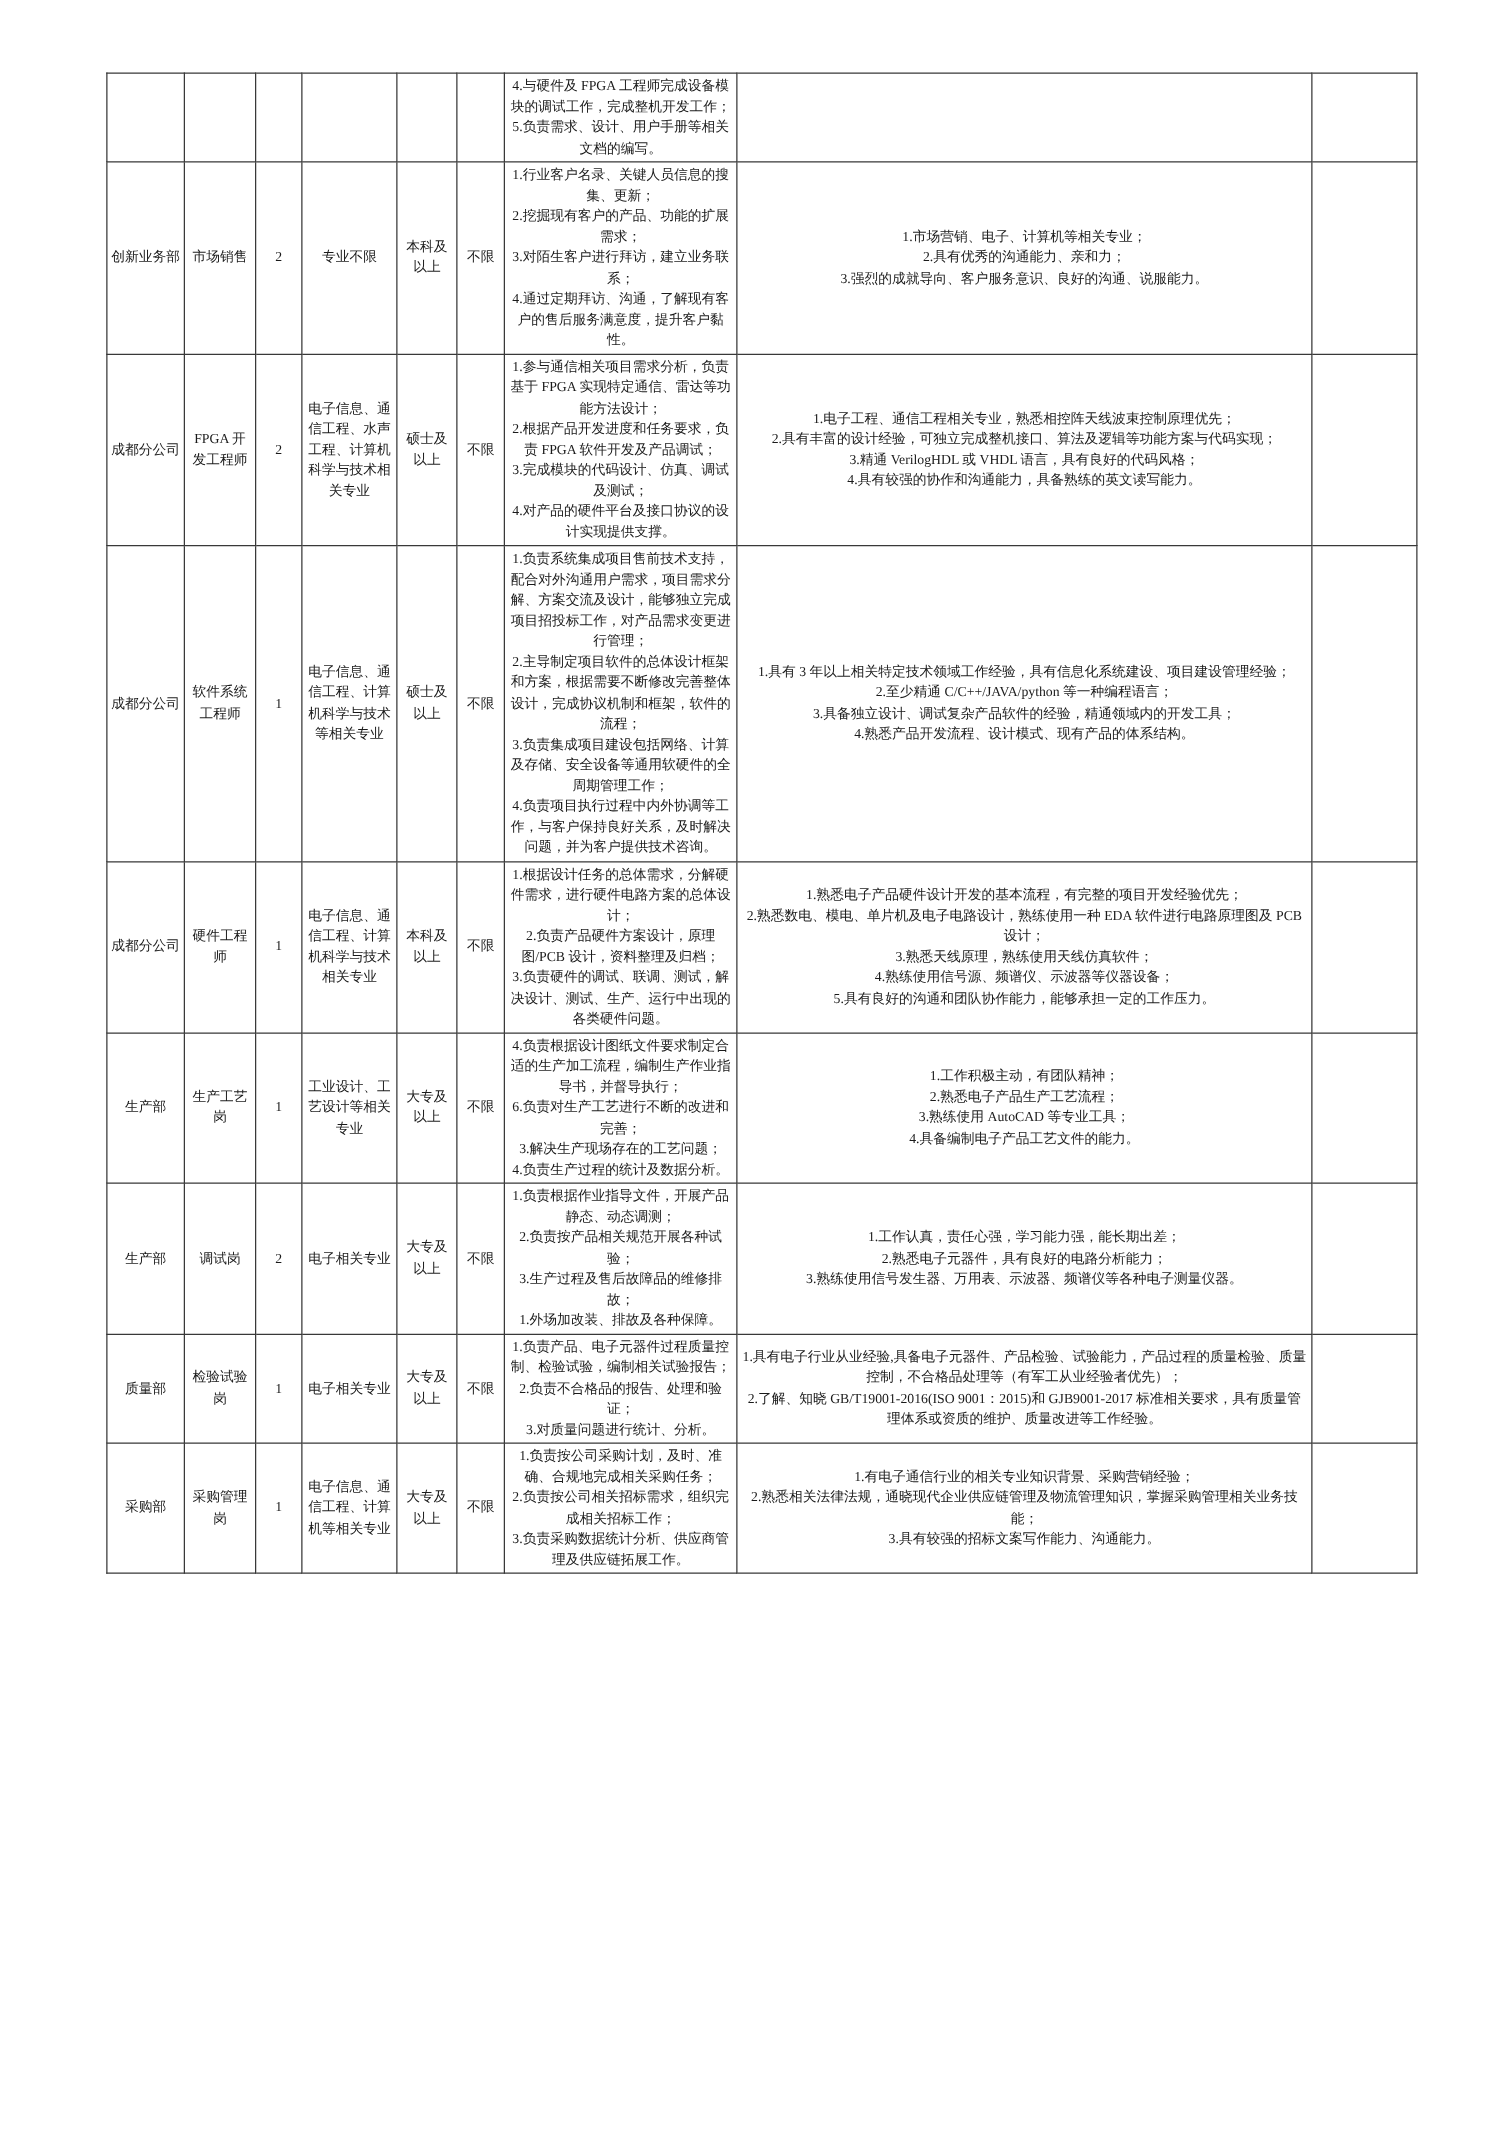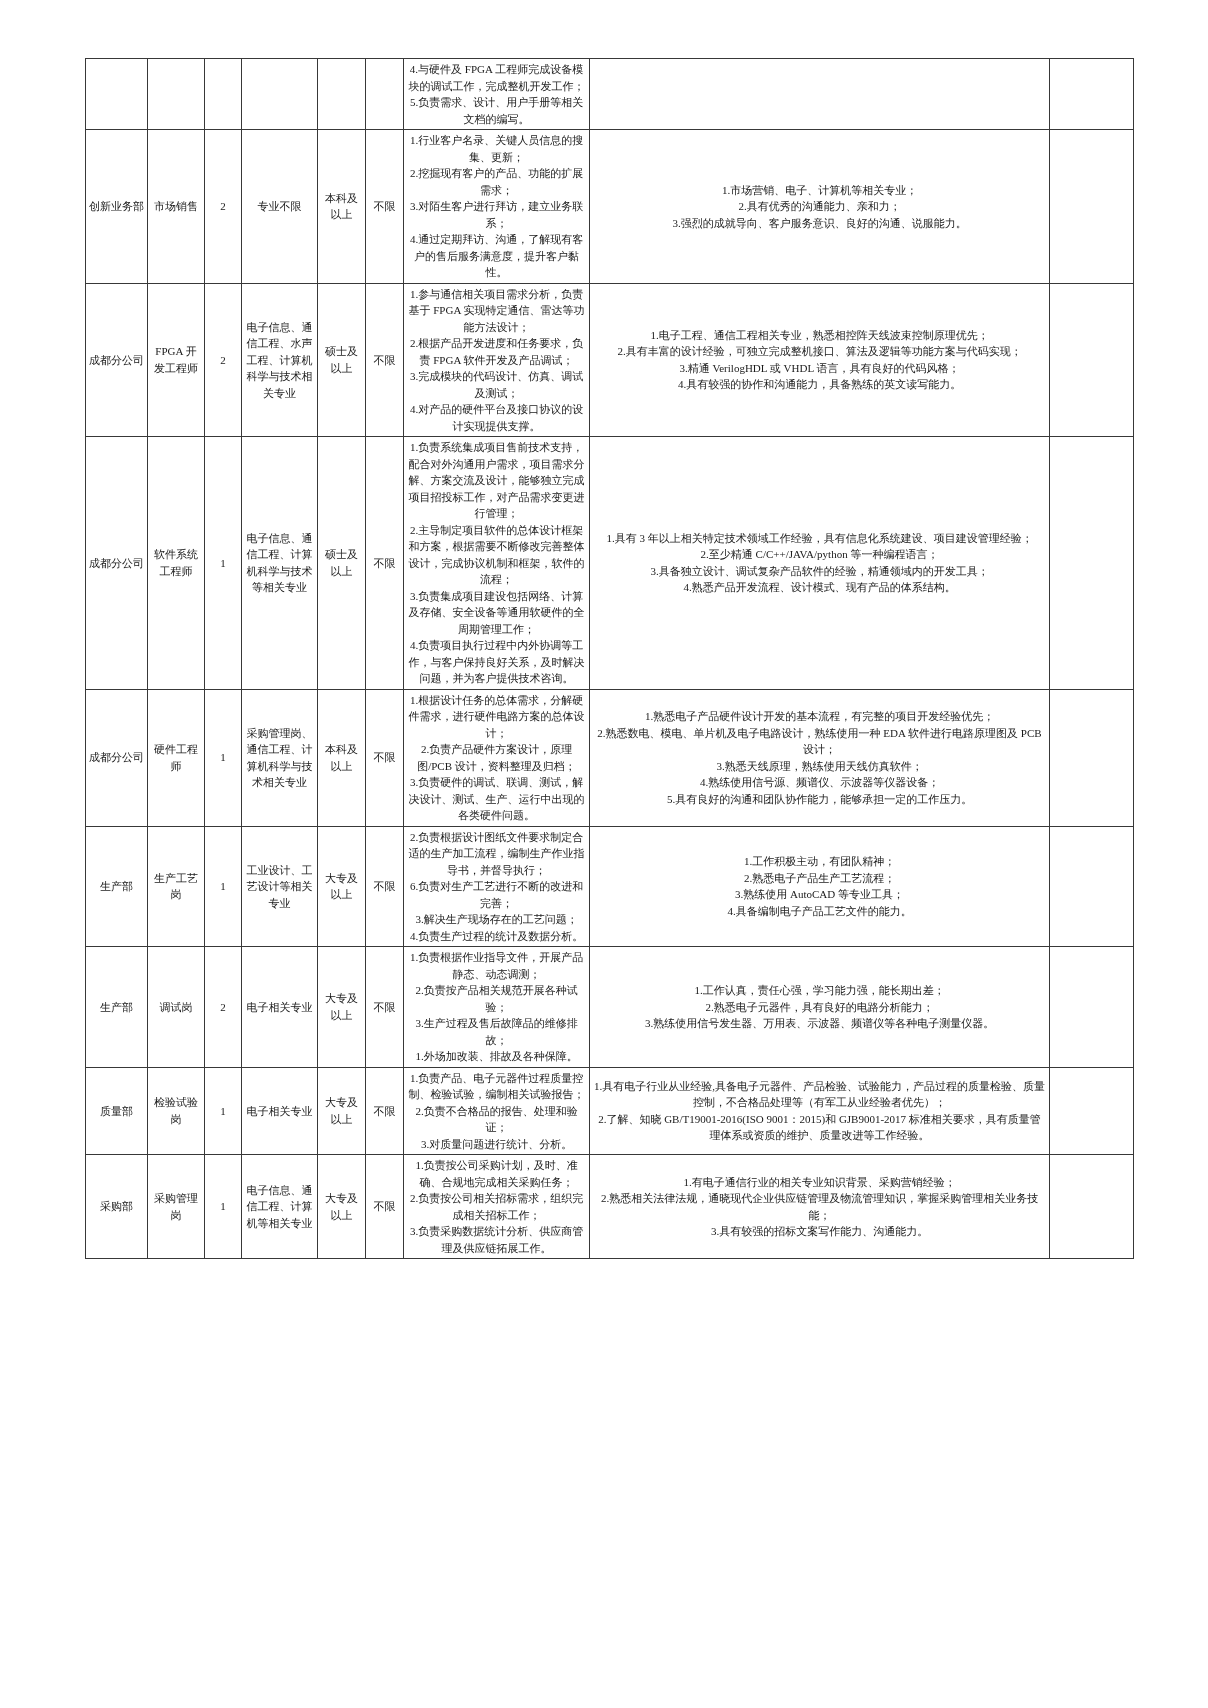--- a/index.html
+++ b/index.html
@@ -115,21 +115,21 @@
             <div>2.至少精通 C/C++/JAVA/python 等一种编程语言；</div>
             <div>3.具备独立设计、调试复杂产品软件的经验，精通领域内的开发工具；</div>
             <div>4.熟悉产品开发流程、设计模式、现有产品的体系结构。</div>
           </td>
           <td></td>
         </tr>
         <tr>
           <td>成都分公司</td>
           <td>硬件工程师</td>
           <td>1</td>
-          <td>采购管理岗、通信工程、计算机科学与技术相关专业</td>
+          <td>电子信息、通信工程、计算机科学与技术相关专业</td>
           <td>本科及以上</td>
           <td>不限</td>
           <td class="duties">
             <div>1.根据设计任务的总体需求，分解硬件需求，进行硬件电路方案的总体设计；</div>
             <div>2.负责产品硬件方案设计，原理图/PCB 设计，资料整理及归档；</div>
             <div>3.负责硬件的调试、联调、测试，解决设计、测试、生产、运行中出现的各类硬件问题。</div>
           </td>
           <td class="reqs">
             <div>1.熟悉电子产品硬件设计开发的基本流程，有完整的项目开发经验优先；</div>
             <div>2.熟悉数电、模电、单片机及电子电路设计，熟练使用一种 EDA 软件进行电路原理图及 PCB 设计；</div>
@@ -140,21 +140,21 @@
           <td></td>
         </tr>
         <tr>
           <td>生产部</td>
           <td>生产工艺岗</td>
           <td>1</td>
           <td>工业设计、工艺设计等相关专业</td>
           <td>大专及以上</td>
           <td>不限</td>
           <td class="duties">
-            <div>2.负责根据设计图纸文件要求制定合适的生产加工流程，编制生产作业指导书，并督导执行；</div>
+            <div>4.负责根据设计图纸文件要求制定合适的生产加工流程，编制生产作业指导书，并督导执行；</div>
             <div>6.负责对生产工艺进行不断的改进和完善；</div>
             <div>3.解决生产现场存在的工艺问题；</div>
             <div>4.负责生产过程的统计及数据分析。</div>
           </td>
           <td class="reqs">
             <div>1.工作积极主动，有团队精神；</div>
             <div>2.熟悉电子产品生产工艺流程；</div>
             <div>3.熟练使用 AutoCAD 等专业工具；</div>
             <div>4.具备编制电子产品工艺文件的能力。</div>
           </td>

